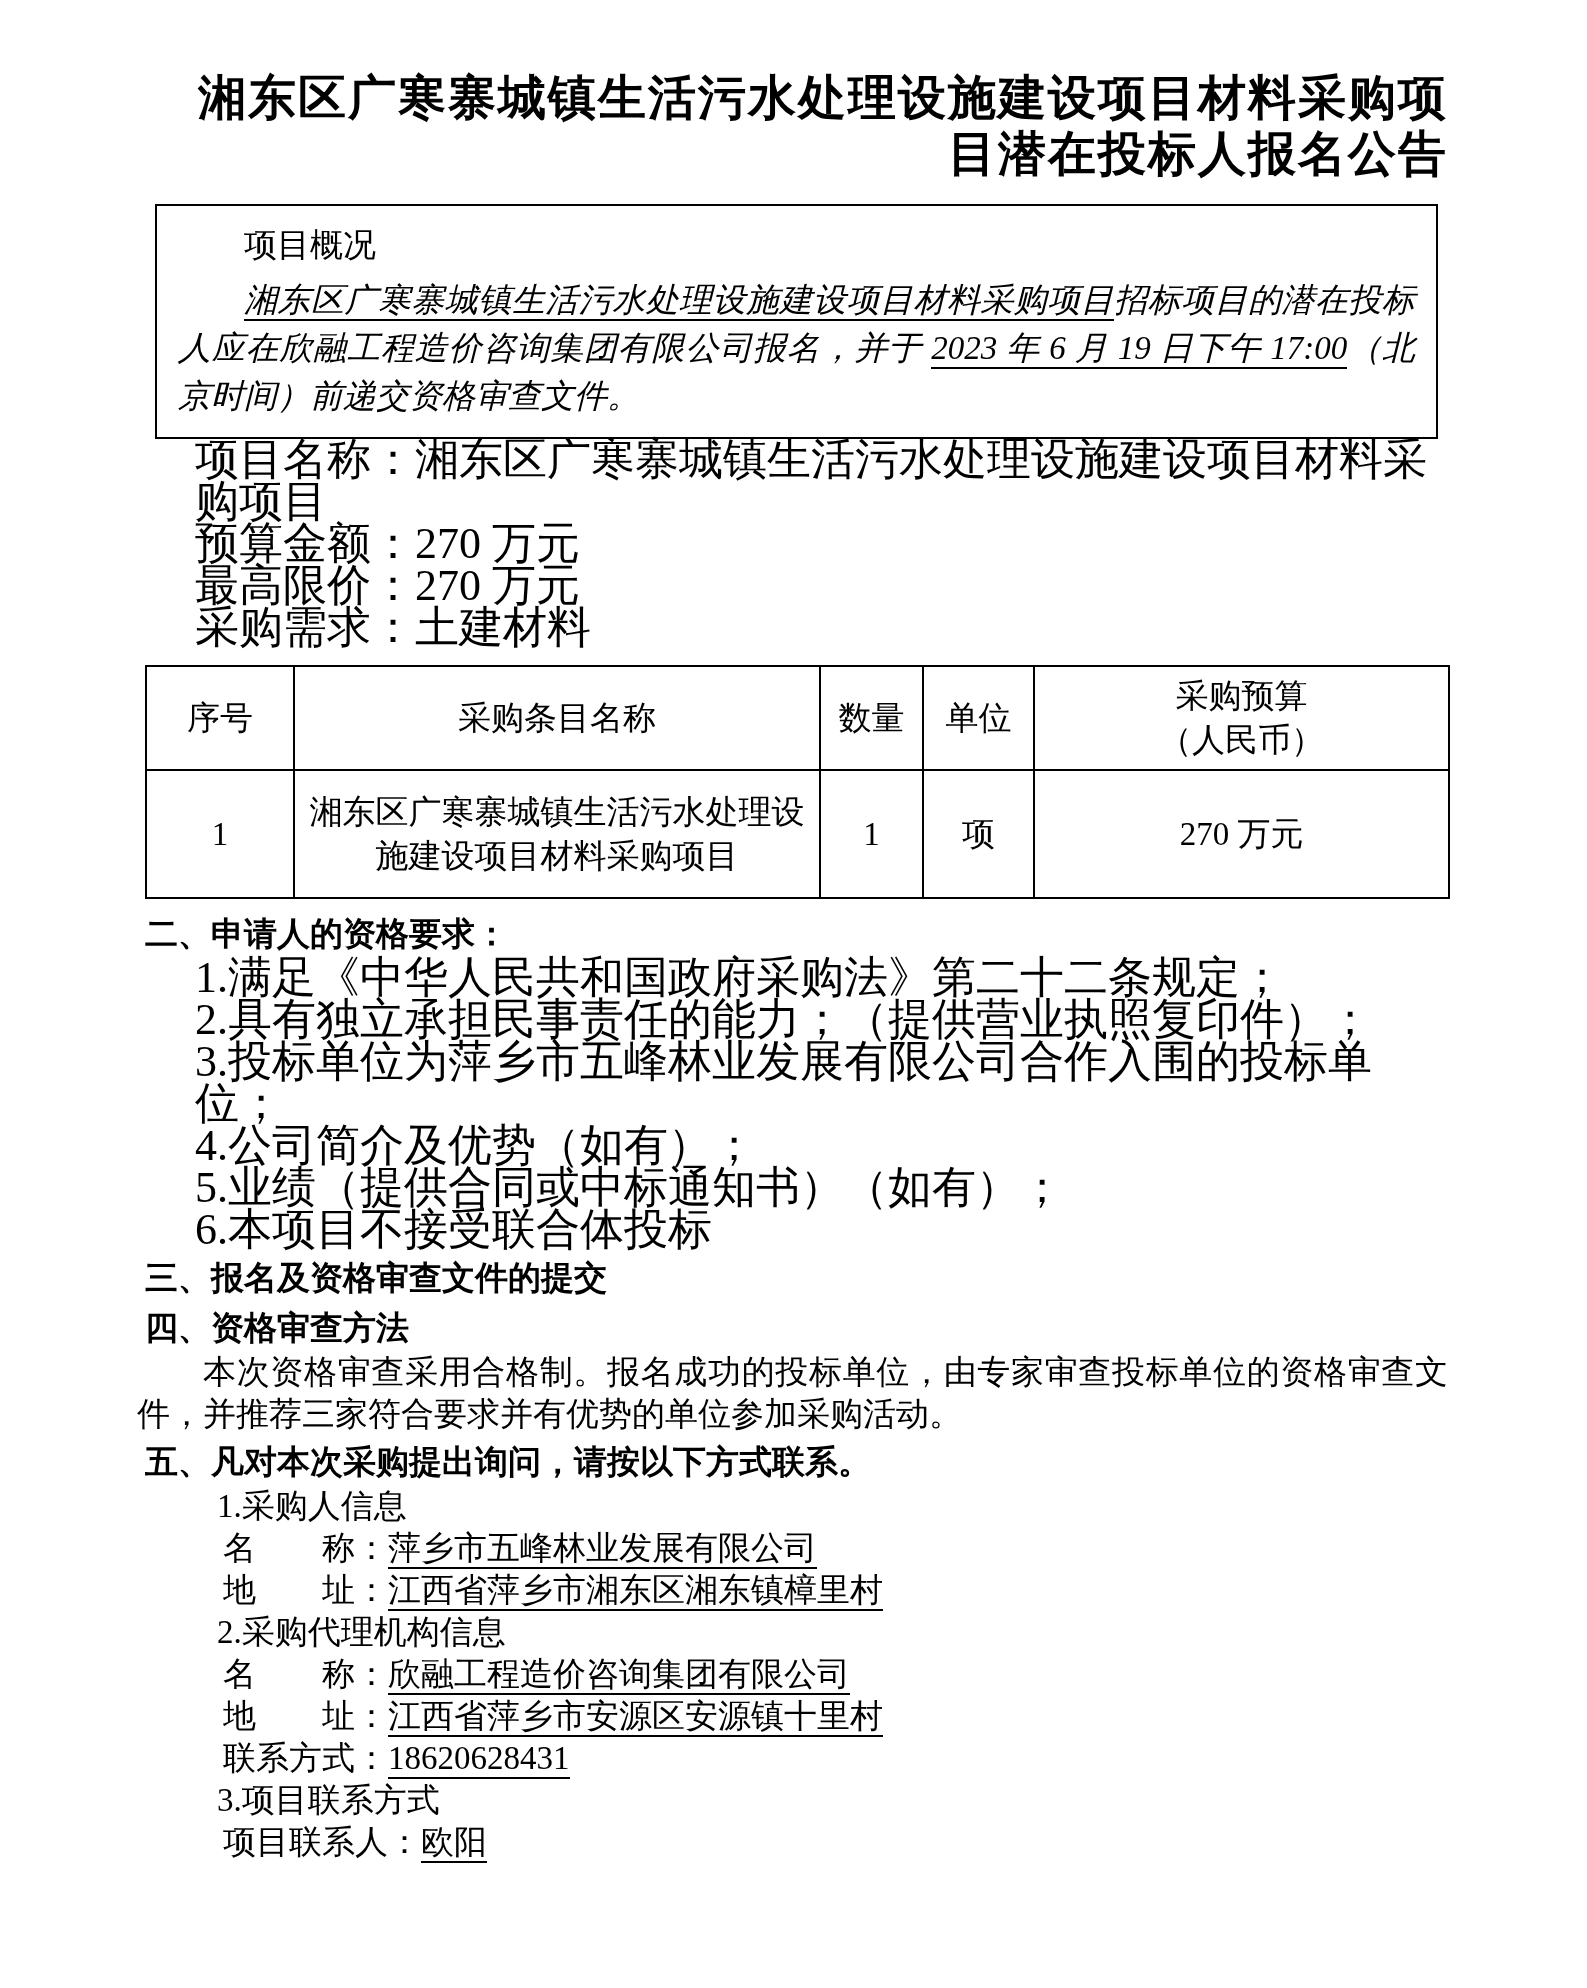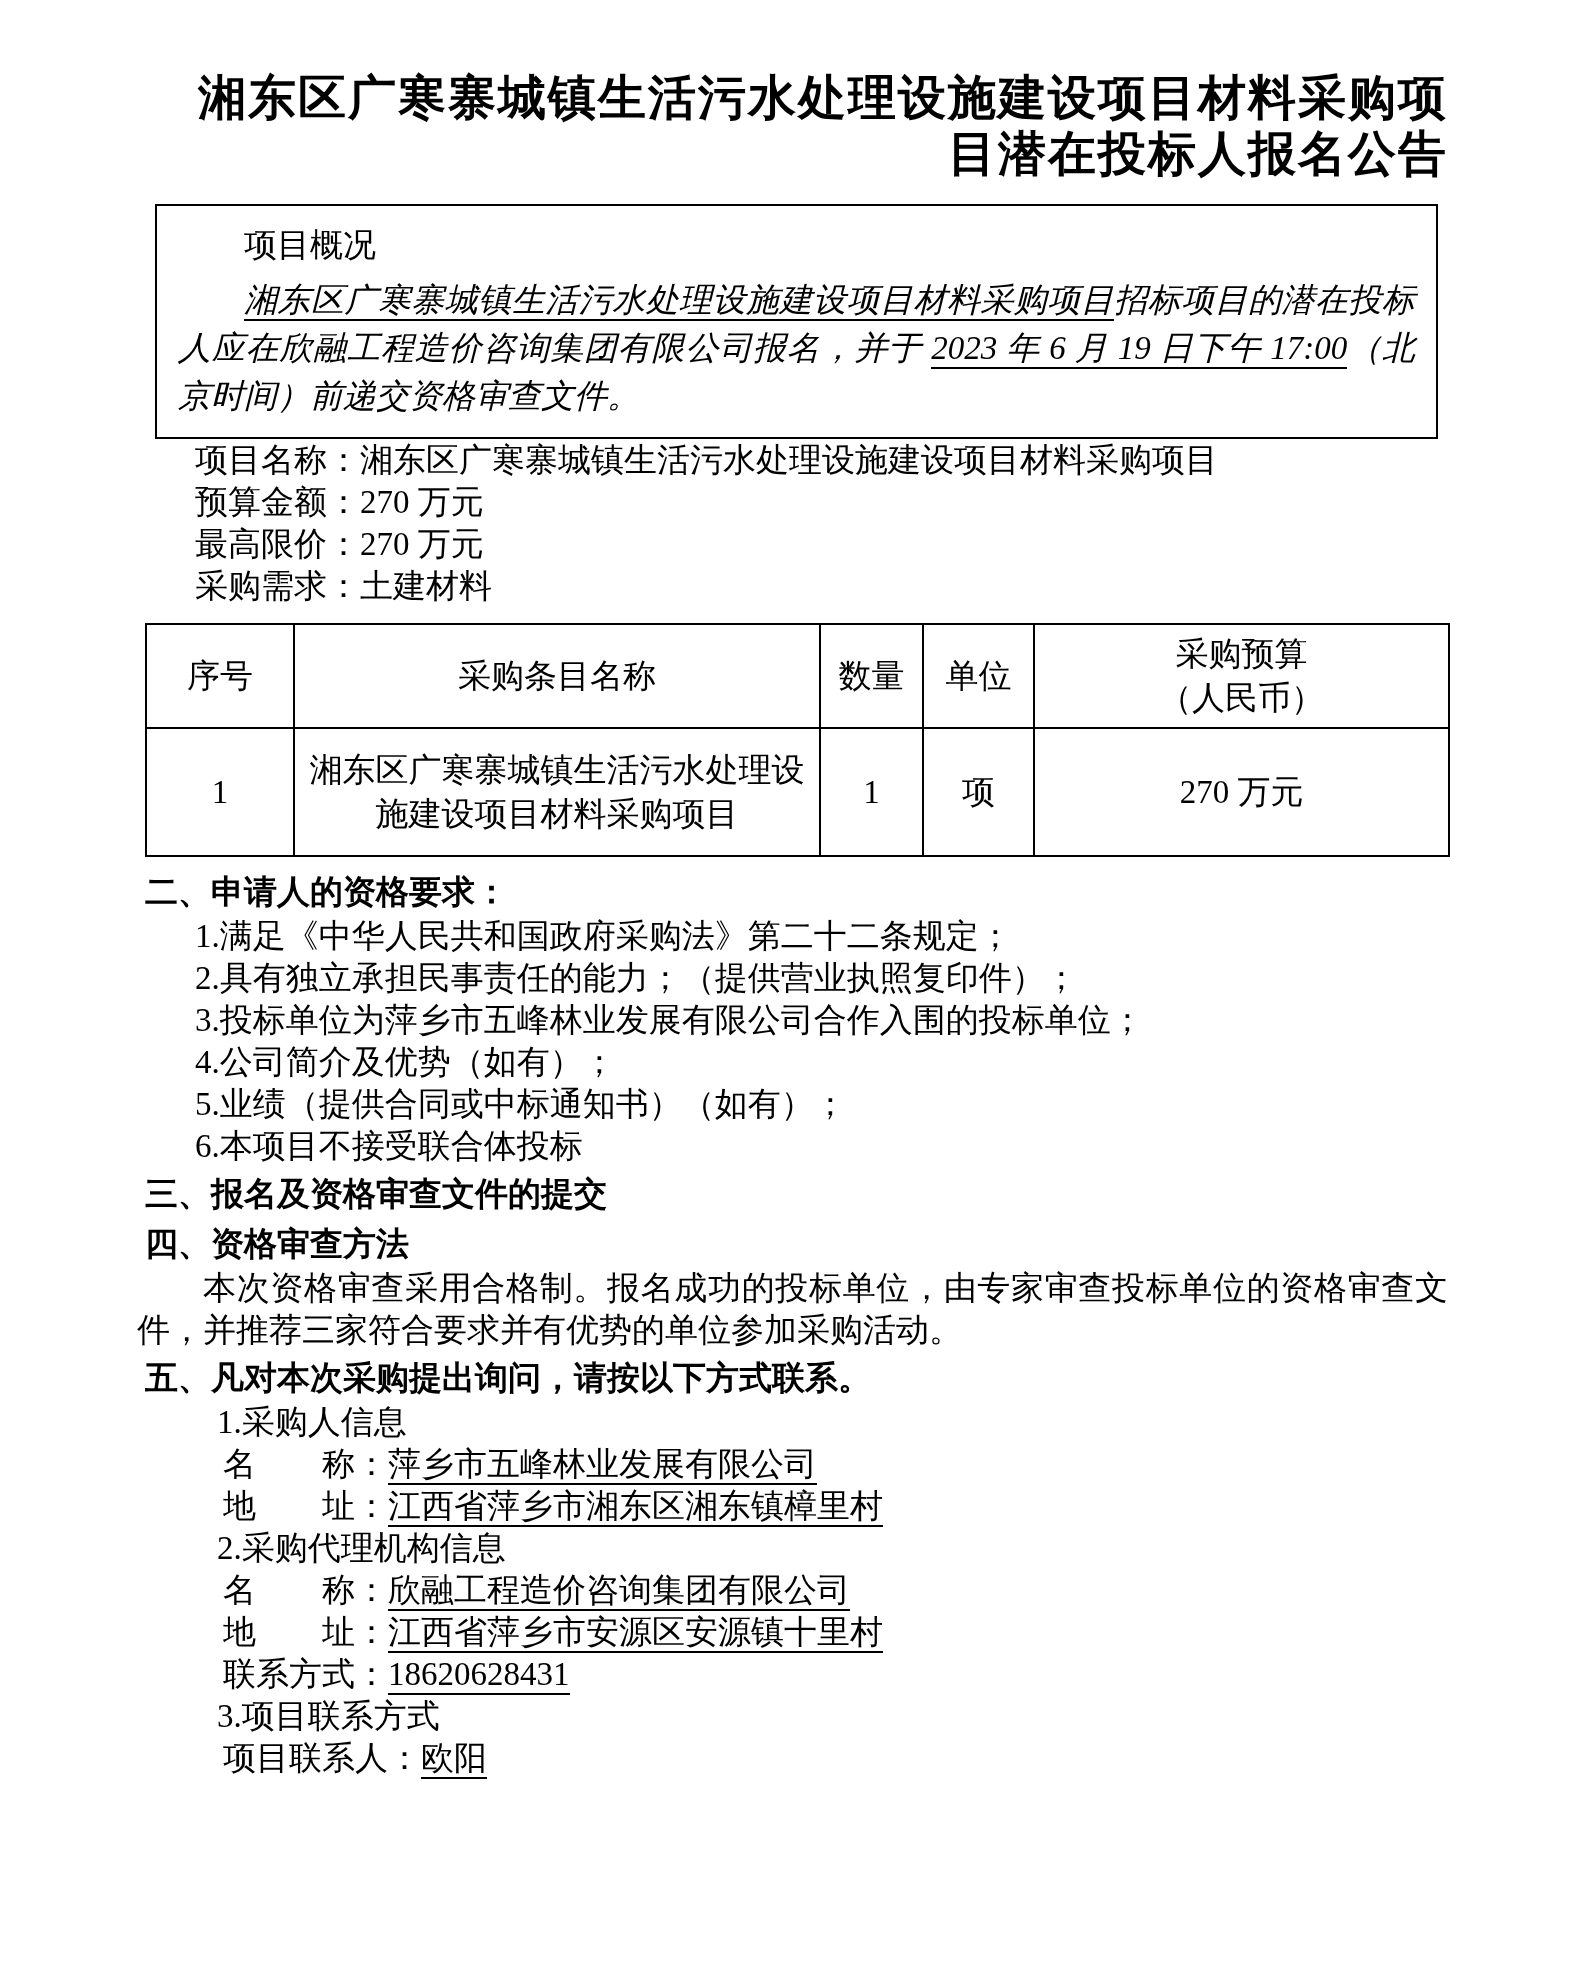--- a/index.html
+++ b/index.html
@@ -49,21 +49,21 @@
     padding-bottom: 1px;
   }
   .sec-heading {
     font-size: 33px;
     font-weight: bold;
     line-height: 46px;
     padding-left: 8px;
     margin-top: 4px;
   }
   .line {
-    font-size: 33px;
+    font-size: 44px;
     line-height: 42px;
     padding-left: 58px;
   }
   .para {
     font-size: 33px;
     line-height: 42px;
     margin: 0;
     text-indent: 66px;
     text-align: justify;
   }

